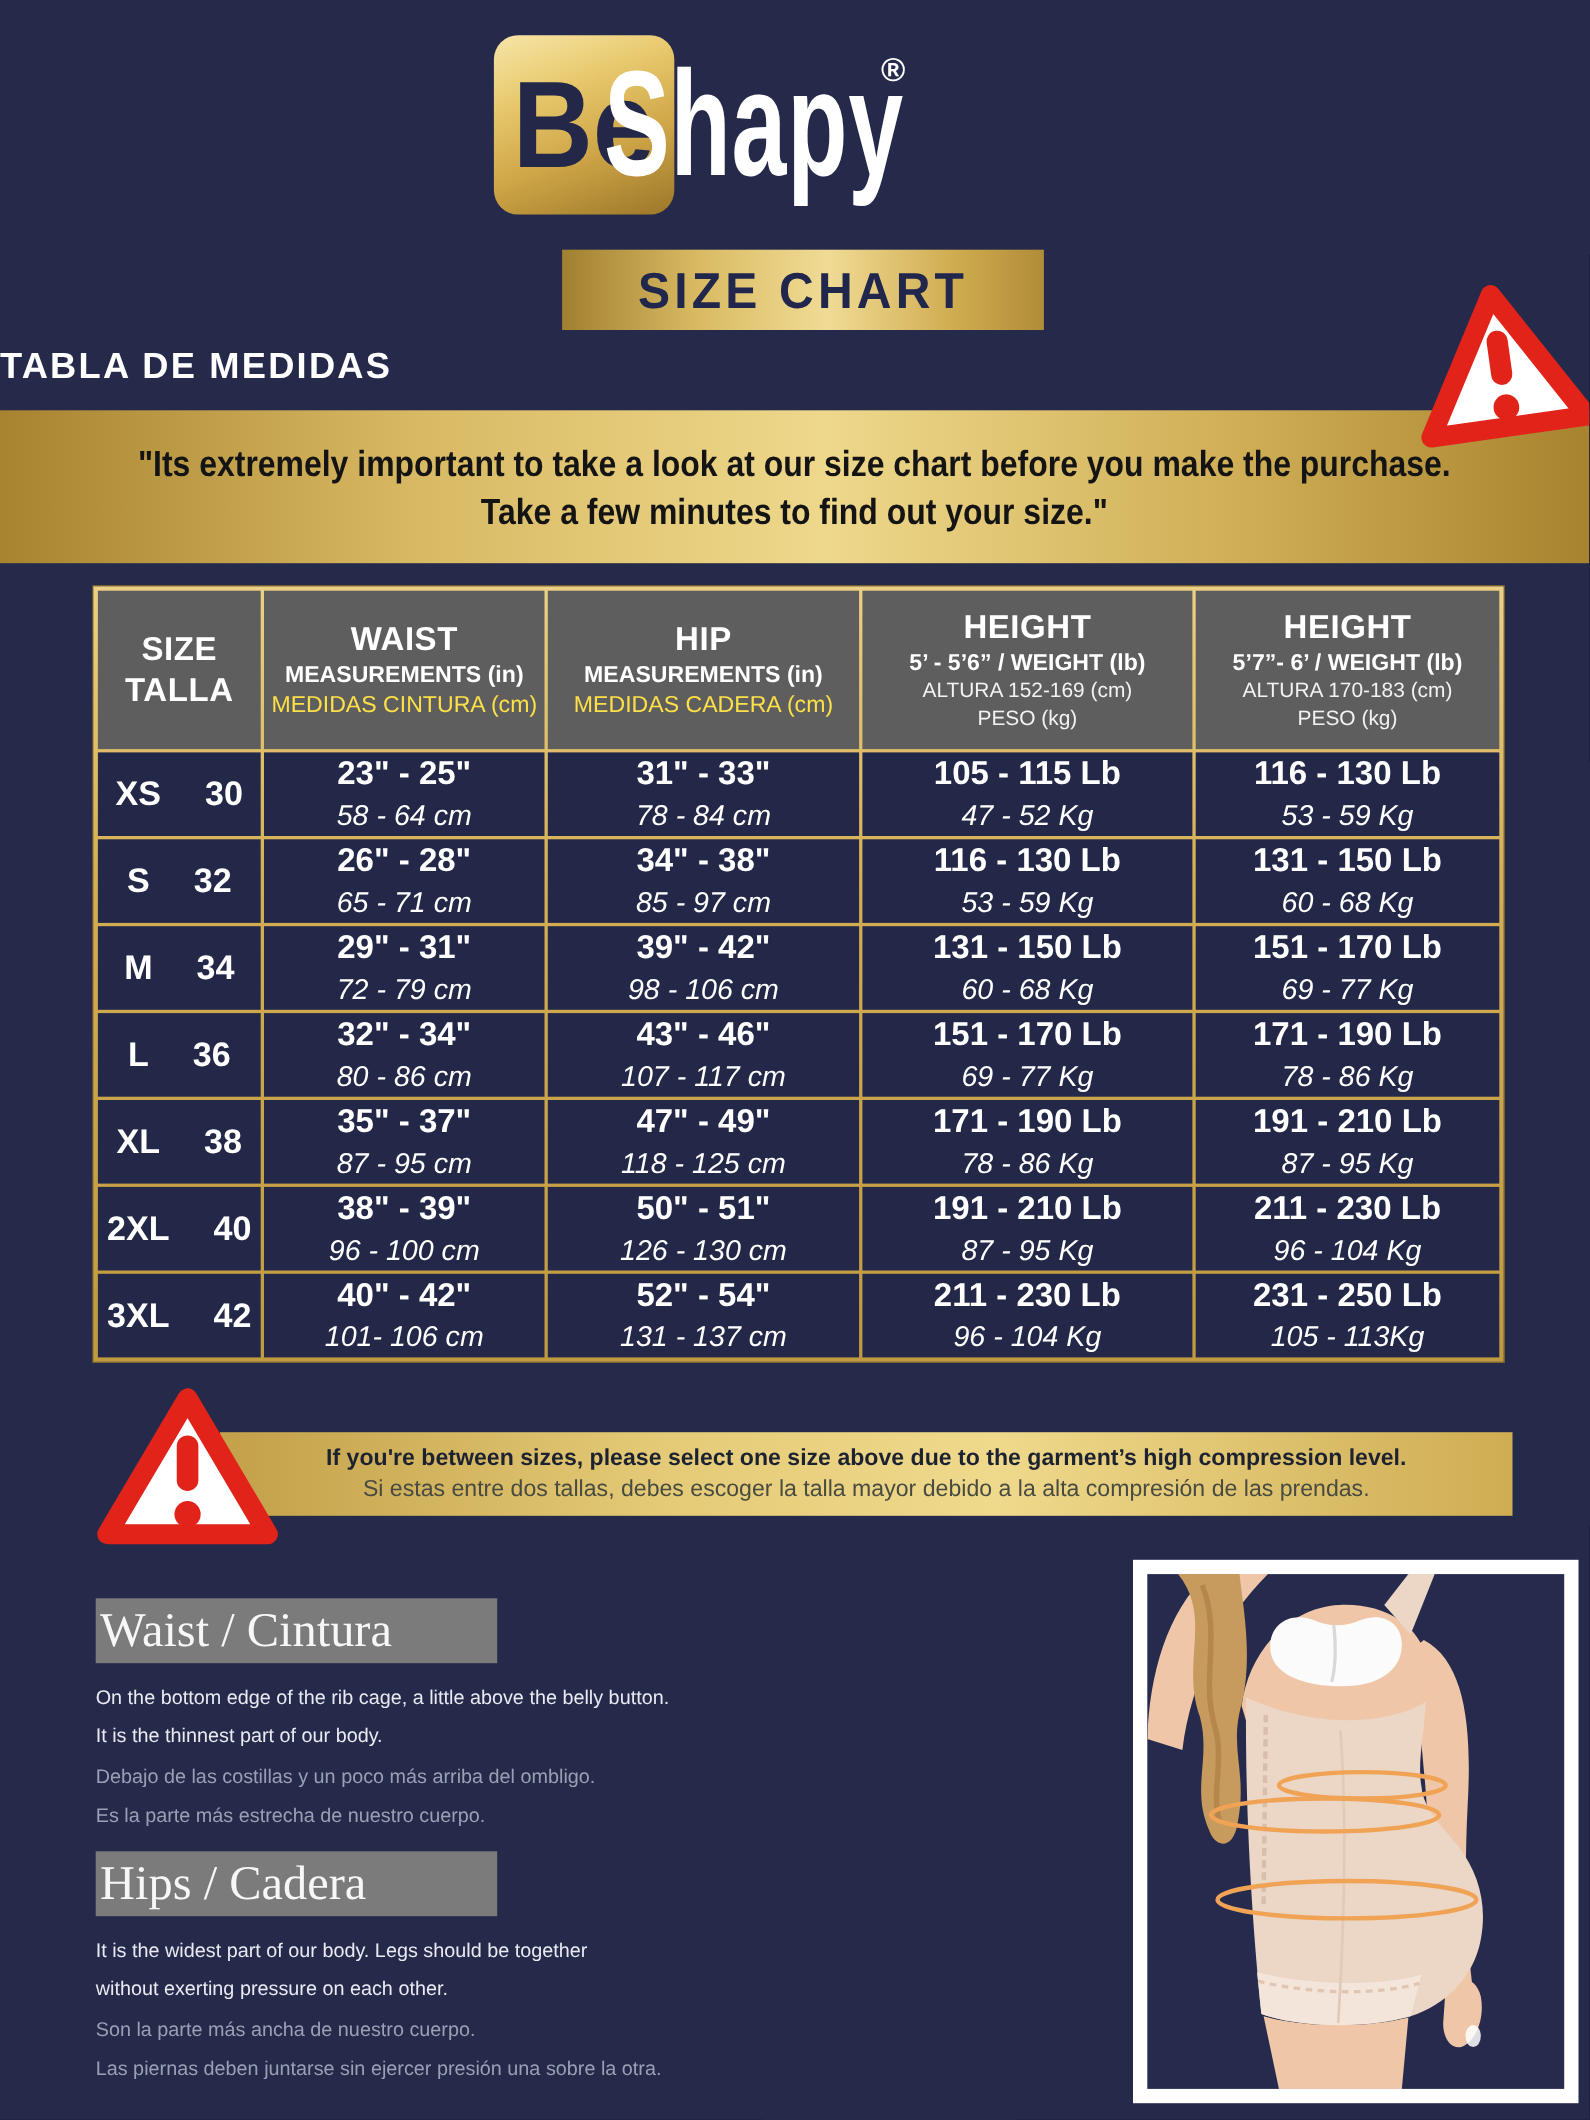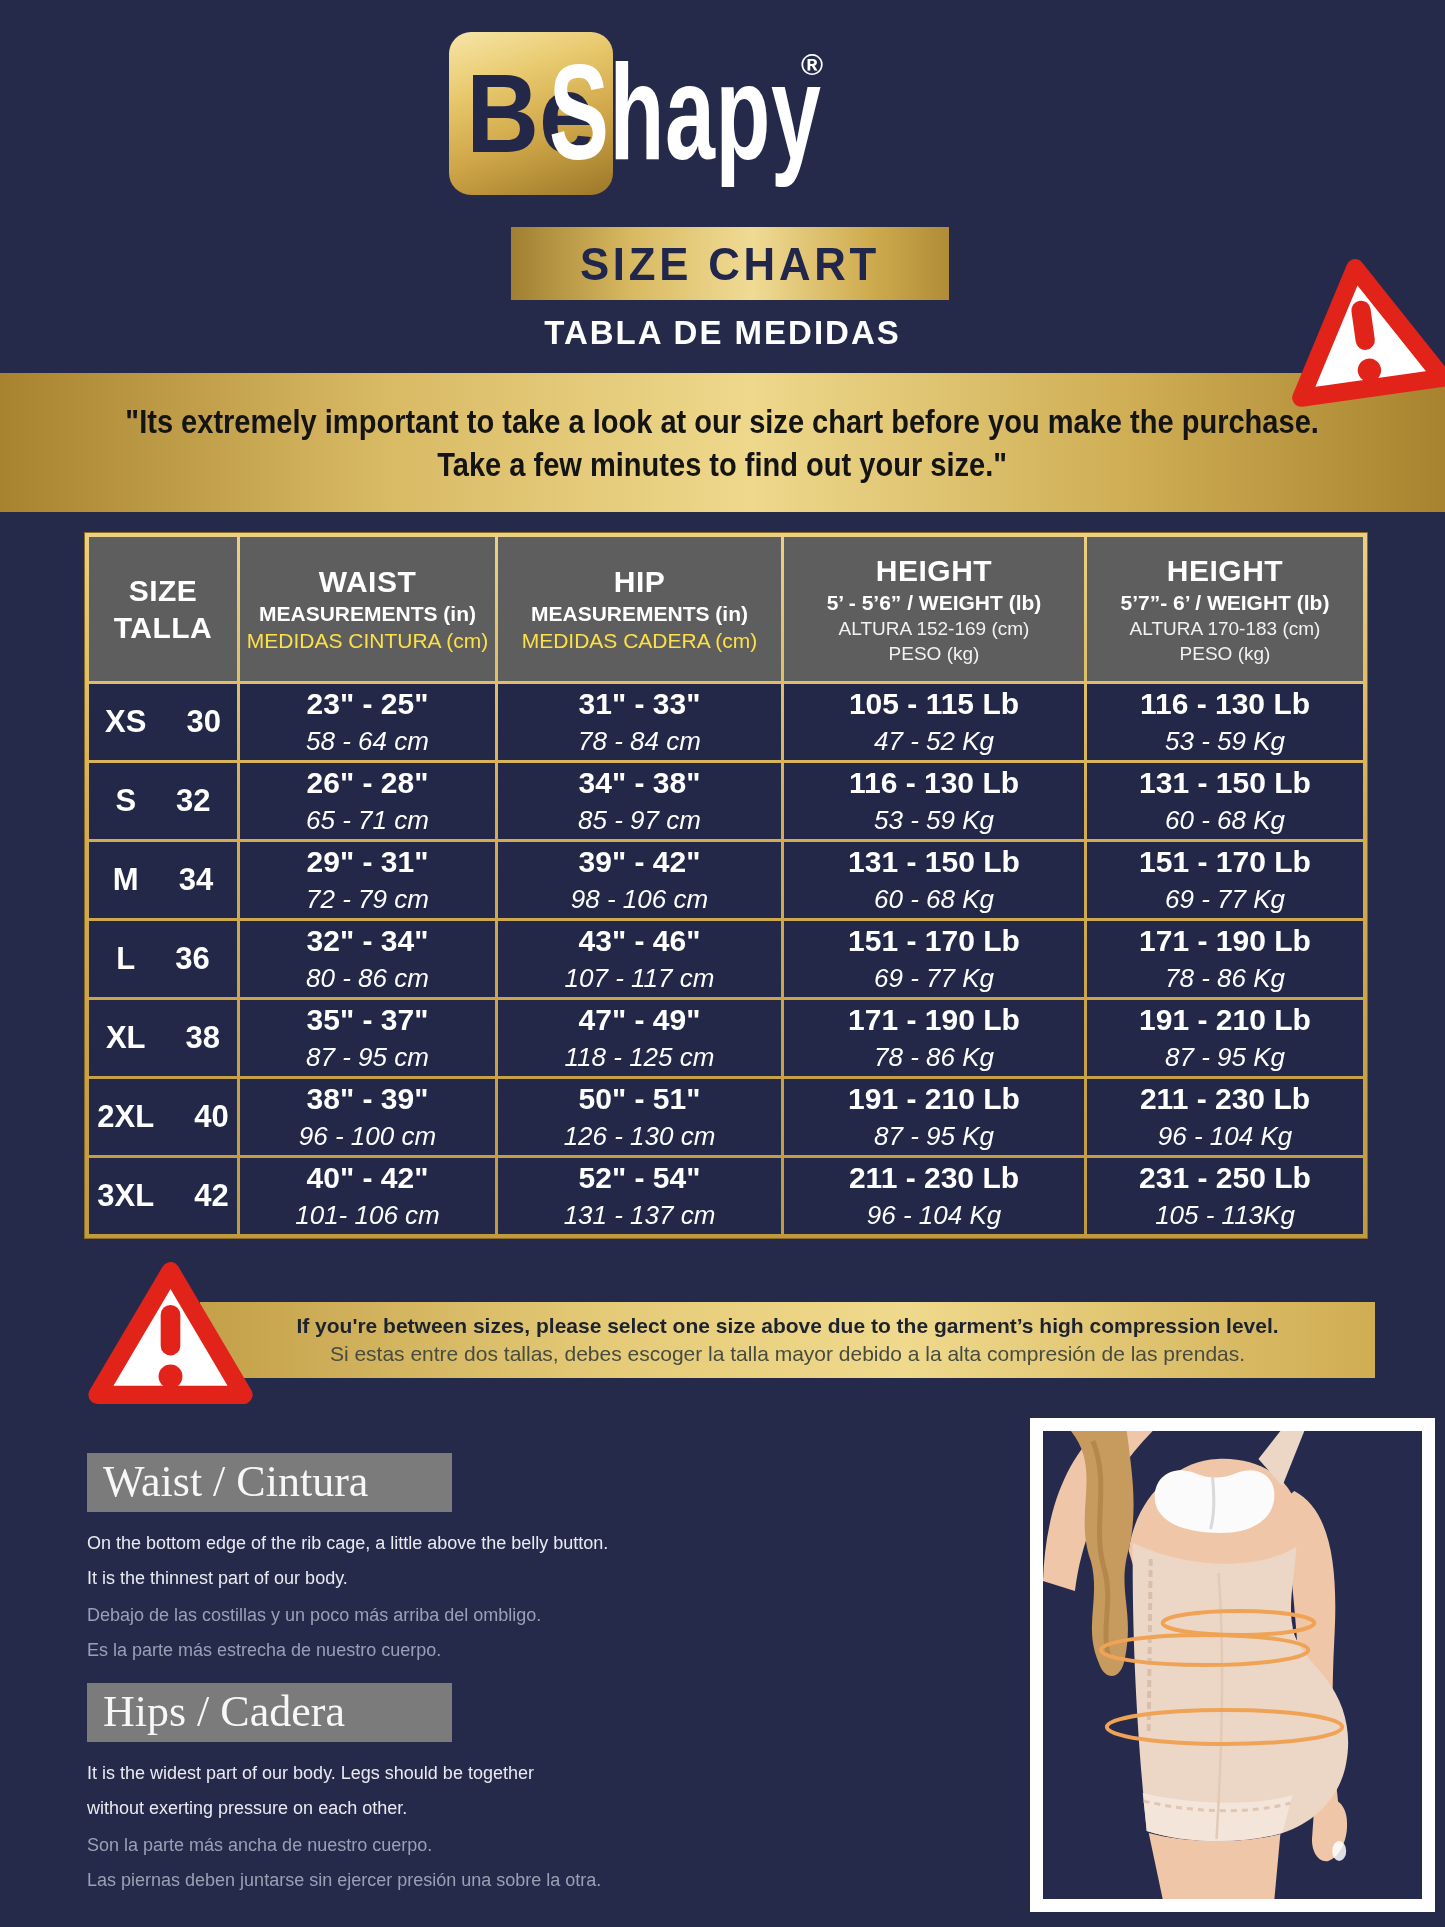--- a/index.html
+++ b/index.html
@@ -24,21 +24,21 @@
   
   .banner-size-chart{
     position:absolute;left:511px;top:227px;width:438px;height:73px;
     background:linear-gradient(90deg,#a17f31 0%,#d9ba62 28%,#f0db95 55%,#cfab4f 82%,#b18c38 100%);
     display:flex;align-items:center;justify-content:center;
   }
   .banner-size-chart span{
     color:#20264c;font-weight:bold;font-size:46px;letter-spacing:4px;transform:scaleX(.95);white-space:nowrap;
   }
   .tabla-subtitle{
-    position:absolute;left:0;top:314px;width:1445px;text-align:center;
+    position:absolute;left:0;top:314px;width:1445px;text-align:left;
     color:#ffffff;font-size:33px;font-weight:600;letter-spacing:2px;
   }
   .quote-banner{
     position:absolute;left:0;top:373px;width:1445px;height:139px;
     background:linear-gradient(90deg,#a8832f 0%,#d8b963 26%,#eed88c 52%,#cfae55 78%,#a8832f 100%);
     display:flex;align-items:center;justify-content:center;
   }
   .quote-inner{transform:scaleX(.88);text-align:center;color:#141414;
     font-size:33px;font-weight:bold;line-height:43px;white-space:nowrap;}
   
@@ -72,21 +72,21 @@
     background:linear-gradient(90deg,#c3a049 0%,#e5cb78 35%,#efd98c 60%,#cfad53 100%);
     display:flex;flex-direction:column;align-items:center;justify-content:center;
     line-height:28px;text-align:center;
   }
   .note-l1{font-size:21px;font-weight:bold;color:#1c2230;}
   .note-l2{font-size:21px;color:#474b40;}
   
   .sec-h{
     position:absolute;left:87px;width:365px;height:59px;background:#7b7b7b;
     color:#f7f7f7;font-family:"Liberation Serif","DejaVu Serif",serif;
-    font-size:44px;line-height:58px;padding-left:16px;box-sizing:border-box;white-space:nowrap;
+    font-size:44px;line-height:58px;padding-left:4px;box-sizing:border-box;white-space:nowrap;
   }
   .sec-p{position:absolute;left:87px;font-size:18px;line-height:35px;white-space:nowrap;}
   .sec-p.white{color:#e9eaf2;}
   .sec-p.muted{color:#9aa0b4;}
   
   .photo{
     position:absolute;left:1030px;top:1418px;width:405px;height:494px;
     background:#ffffff;box-sizing:border-box;padding:13px;
   }
   .photo-inner{width:100%;height:100%;background:#262b4e;overflow:hidden;}

